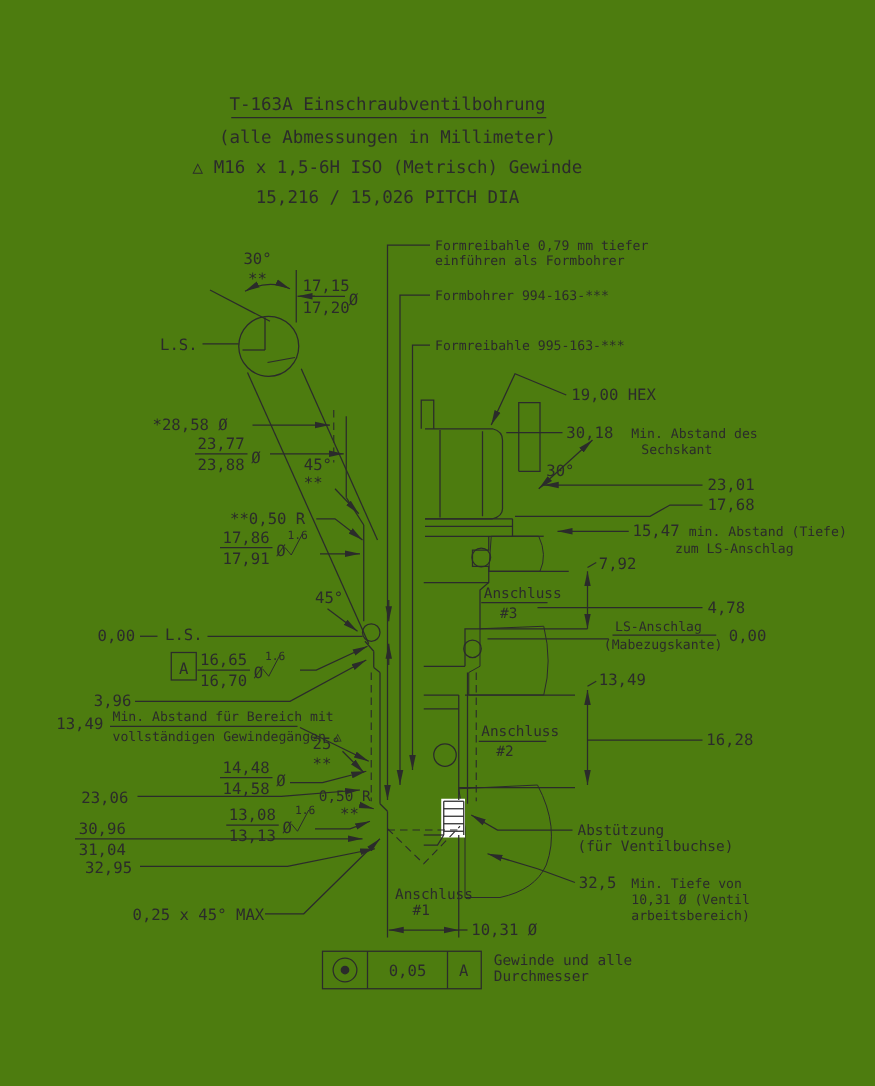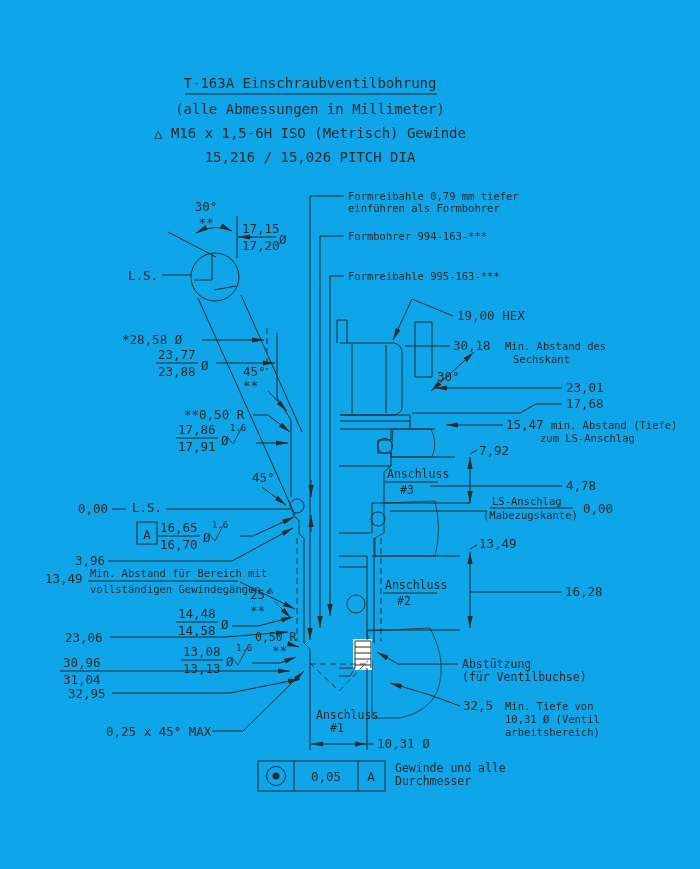--- a/index.html
+++ b/index.html
@@ -1,16 +1,16 @@
 <!DOCTYPE html>
 <html><head>
 <meta charset="utf-8">
 <style>
   html,body{margin:0;padding:0;background:#ffffff;}
-  .page{width:700px;height:869px;background:#0ea5e9;position:relative;overflow:hidden;}
+  .page{width:700px;height:869px;background:#4d7c0f;position:relative;overflow:hidden;}
   svg{font-family:"DejaVu Sans Mono","Liberation Mono",monospace;}
   text{fill:#2b2b2b;}
   .ln{stroke:#2b2b2b;stroke-width:1;fill:none;}
   .thin{stroke:#2b2b2b;stroke-width:0.8;fill:none;}
   .dash{stroke:#2b2b2b;stroke-width:0.9;fill:none;stroke-dasharray:6 4;}
   .dim{font-size:12.5px;}
   .note{font-size:10.5px;}
   .big{font-size:14px;}
   .sm{font-size:9px;}
   .mid{font-size:11.5px;}

